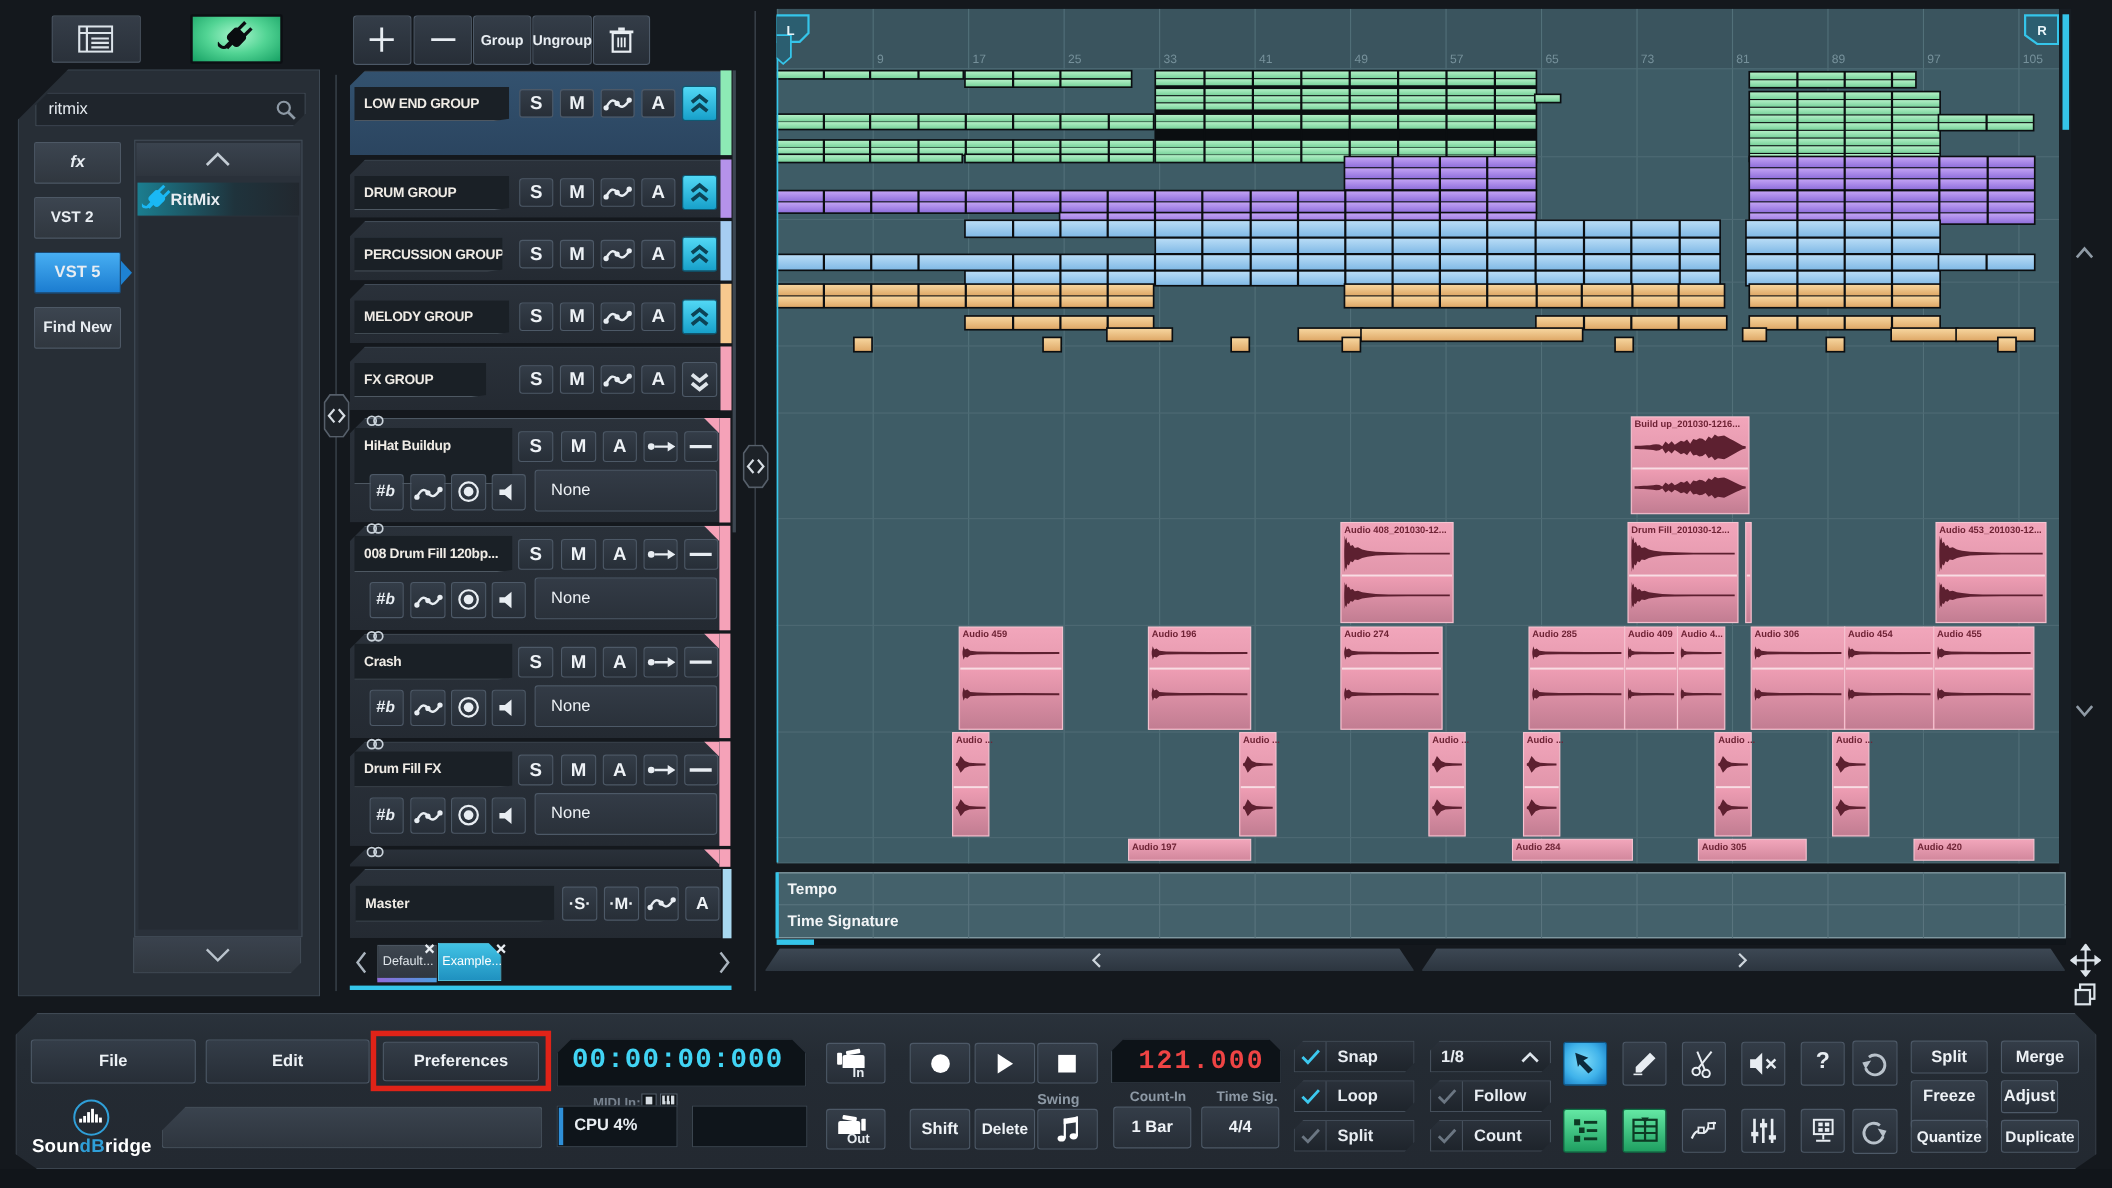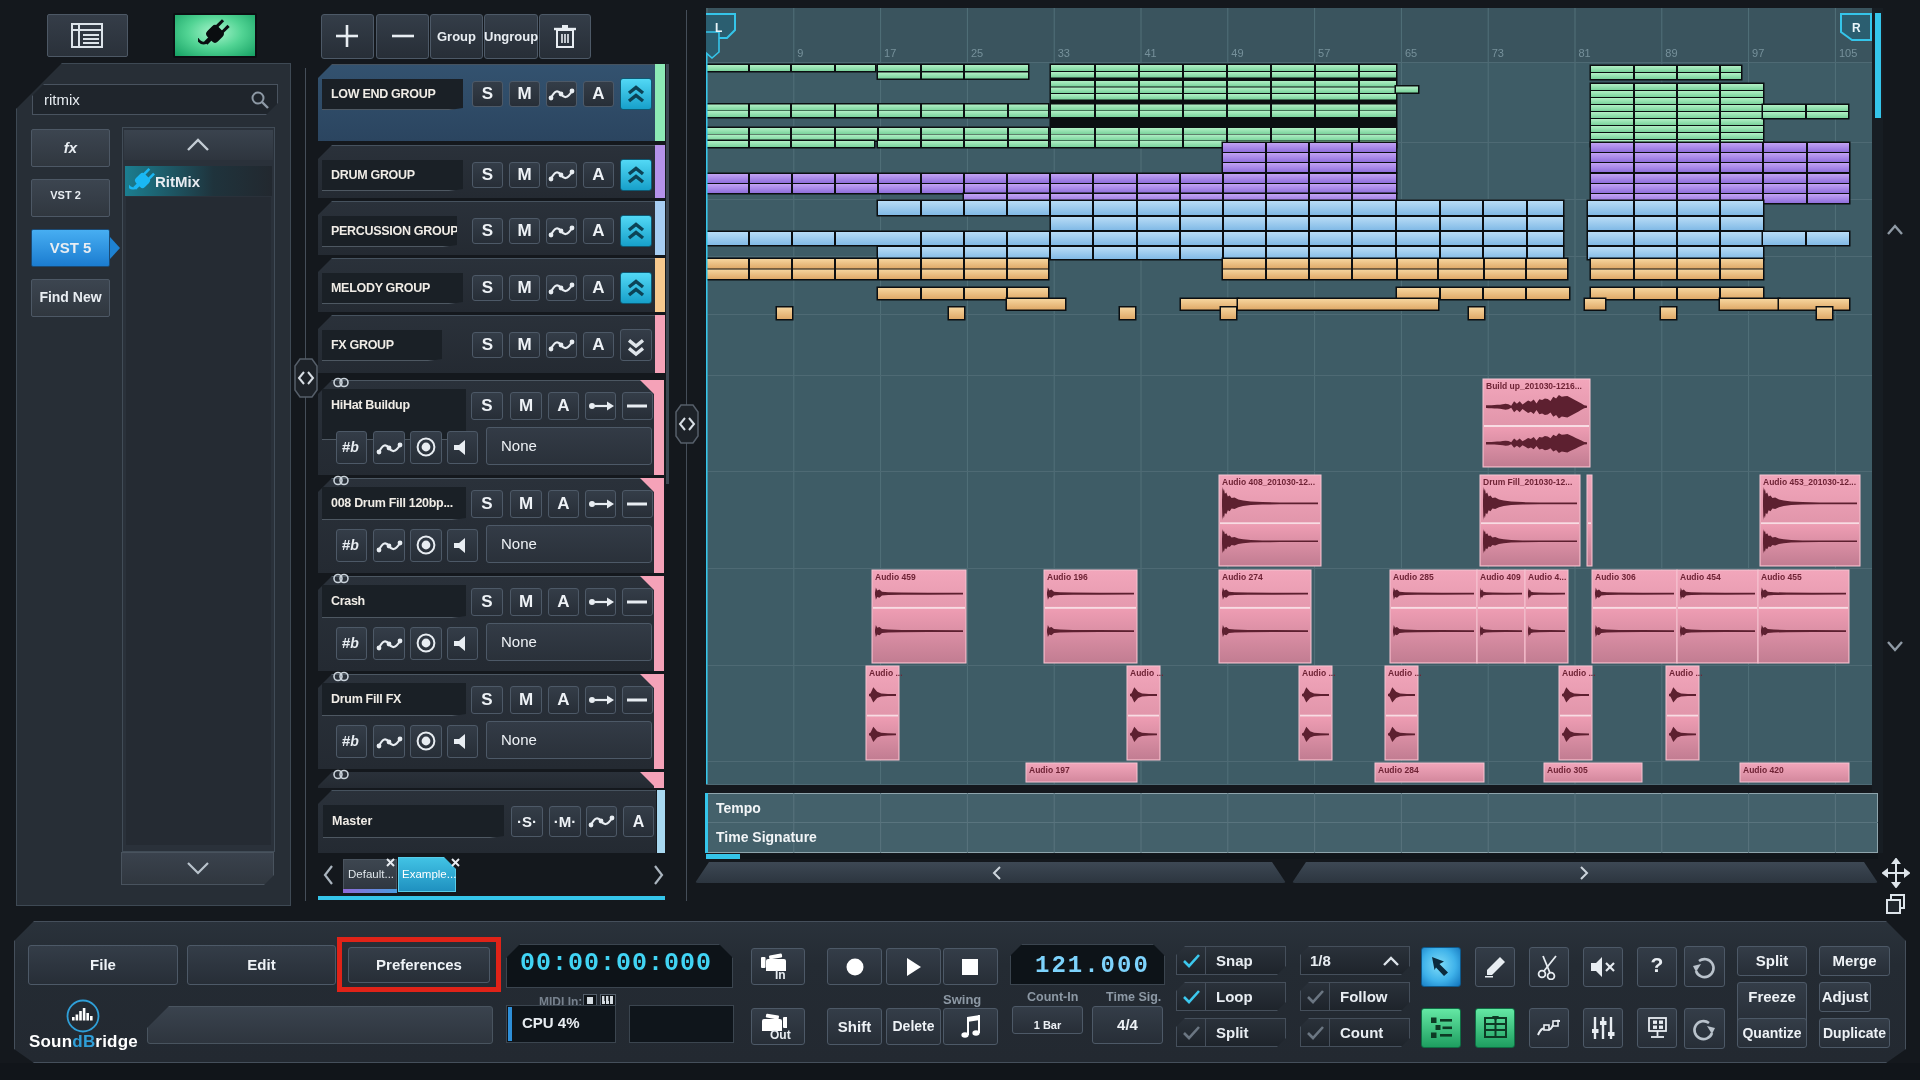--- a/index.html
+++ b/index.html
@@ -35,21 +35,21 @@
 <div class="ab" style="left:16px;top:63px;width:275px;height:843px;background:#272e36;border:1px solid #3e4954;clip-path:polygon(46px 0,100% 0,100% 100%,0 100%,0 46px)"></div>
 <div class="ab" style="left:32px;top:84px;width:246px;height:31px;background:#1f252c;border:1px solid #49535f;clip-path:polygon(12px 0,100% 0,100% calc(100% - 12px),calc(100% - 12px) 100%,0 100%,0 12px)"></div>
 <div class="txt" style="left:44px;top:91px;font-size:15px;font-weight:400;color:#e6ebf0">ritmix</div>
 <svg class="ab" style="left:250px;top:90px" width="20" height="20" viewBox="0 0 20 20">
     <circle cx="8" cy="8" r="5.5" fill="none" stroke="#8d99a5" stroke-width="2"></circle>
     <line x1="12" y1="12" x2="18" y2="18" stroke="#8d99a5" stroke-width="2.4"></line>
   </svg>
 <div class="ab" style="left:31px;top:129px;width:79px;height:38px;background:linear-gradient(#3c4550,#30373f);border:1px solid #4d5865;border-radius:2px"></div>
 <div class="txt" style="left:31px;top:139px;width:79px;text-align:center;font-size:15px;font-style:italic;">fx</div>
 <div class="ab" style="left:31px;top:179px;width:79px;height:38px;background:linear-gradient(#3c4550,#30373f);border:1px solid #4d5865;border-radius:2px"></div>
-<div class="txt" style="left:31px;top:189px;width:69px;text-align:center;font-size:11px;">VST 2</div>
+<div class="txt" style="left:31px;top:189px;width:69px;text-align:center;font-size:14px;">VST 2</div>
 <div class="ab" style="left:31px;top:229px;width:79px;height:38px;background:linear-gradient(#47aef2,#1b7cd0);border:1px solid #1b4a74;border-radius:2px"></div>
 <svg class="ab" style="left:110px;top:237px" width="12" height="22" viewBox="0 0 12 22">
     <polygon points="0,0 10,11 0,22" fill="#1e82d2"></polygon>
   </svg>
 <div class="txt" style="left:31px;top:239px;width:79px;text-align:center;font-size:15px;">VST 5</div>
 <div class="ab" style="left:31px;top:279px;width:79px;height:38px;background:linear-gradient(#3c4550,#30373f);border:1px solid #4d5865;border-radius:2px"></div>
 <div class="txt" style="left:31px;top:289px;width:79px;text-align:center;font-size:14px;">Find New</div>
 <div class="ab" style="left:122px;top:127px;width:153px;height:725px;background:#2a313a;border:1px solid #414c57"></div>
 <div class="ab" style="left:126px;top:197px;width:145px;height:648px;background:#252b33"></div>
 <div class="ab" style="left:124px;top:130px;width:149px;height:30px;background:linear-gradient(#3a434e,#2e353e)"></div>
@@ -1007,24 +1007,24 @@
 <svg class="ab" style="left:960px;top:1013px" width="22" height="26" viewBox="0 0 22 26">
     <g fill="#fff">
       <ellipse cx="5" cy="22" rx="3.6" ry="2.8"></ellipse>
       <ellipse cx="16" cy="20" rx="3.6" ry="2.8"></ellipse>
       <rect x="7" y="4" width="2" height="18"></rect>
       <rect x="18" y="2" width="2" height="18"></rect>
       <polygon points="7,4 20,2 20,7 7,9"></polygon>
     </g>
   </svg>
 <div class="ab" style="left:1010px;top:944px;width:155px;height:41px;background:#0d1318;border:1px solid #3b454f;clip-path:polygon(12px 0,calc(100% - 12px) 0,100% 12px,100% 100%,0 100%,0 12px)"></div>
-<div class="ab" style="left:1035px;top:952px;font-family:'Liberation Mono',monospace;font-size:24px;font-weight:700;color:#7dd3fc;letter-spacing:2px">121.000</div>
+<div class="ab" style="left:1035px;top:952px;font-family:'Liberation Mono',monospace;font-size:24px;font-weight:700;color:#ef4444;letter-spacing:2px">121.000</div>
 <div class="ab" style="left:1027px;top:990px;font-size:12.5px;font-weight:700;color:#8d99a5">Count-In</div>
 <div class="ab" style="left:1106px;top:990px;font-size:12.5px;font-weight:700;color:#8d99a5">Time Sig.</div>
-<div class="tb" style="left:1012px;top:1006px;width:71px;height:28px;font-size:11px;line-height:36px">1 Bar</div>
+<div class="tb" style="left:1012px;top:1006px;width:71px;height:38px;font-size:15px;line-height:36px">1 Bar</div>
 <div class="tb" style="left:1092px;top:1006px;width:71px;height:38px;font-size:15px;line-height:36px">4/4</div>
 <div class="chk" style="left:1176px;top:946px;width:110px;height:29px"></div>
 <div class="ab" style="left:1205px;top:947px;width:1px;height:27px;background:#454f5b"></div>
 <svg class="ab" style="left:1182px;top:952px" width="19" height="17" viewBox="0 0 19 17">
     <polyline points="2,9 7,14 17,3" fill="none" stroke="#3cc8ee" stroke-width="2.6"></polyline>
   </svg>
 <div class="txt" style="left:1216px;top:952px;font-size:15px">Snap</div>
 <div class="chk" style="left:1176px;top:982px;width:110px;height:29px"></div>
 <div class="ab" style="left:1205px;top:983px;width:1px;height:27px;background:#454f5b"></div>
 <svg class="ab" style="left:1182px;top:988px" width="19" height="17" viewBox="0 0 19 17">

